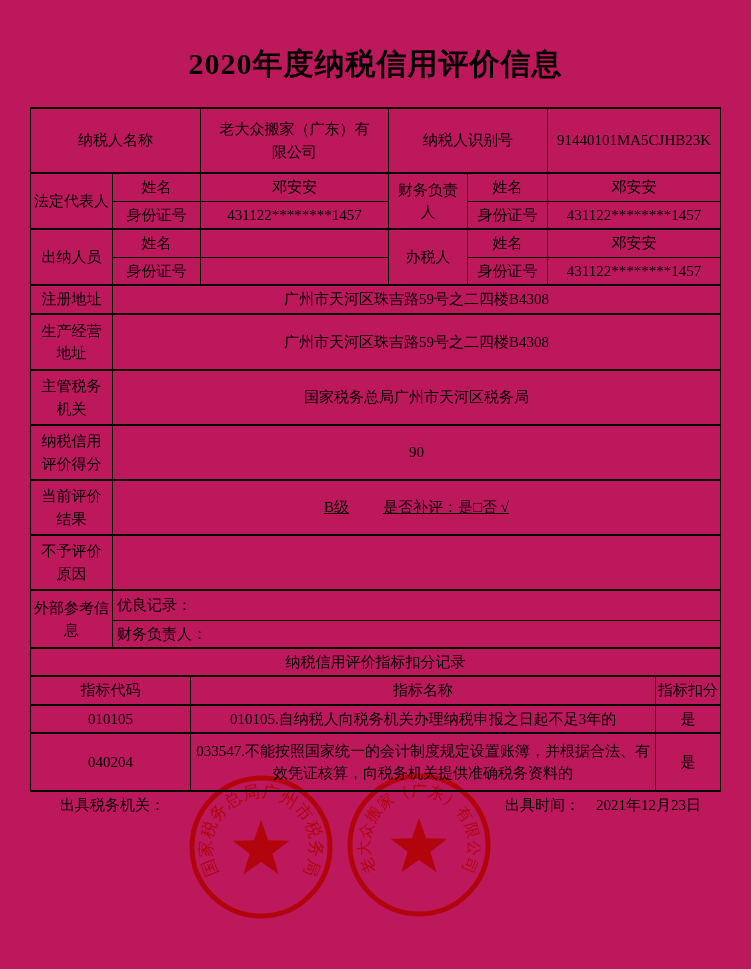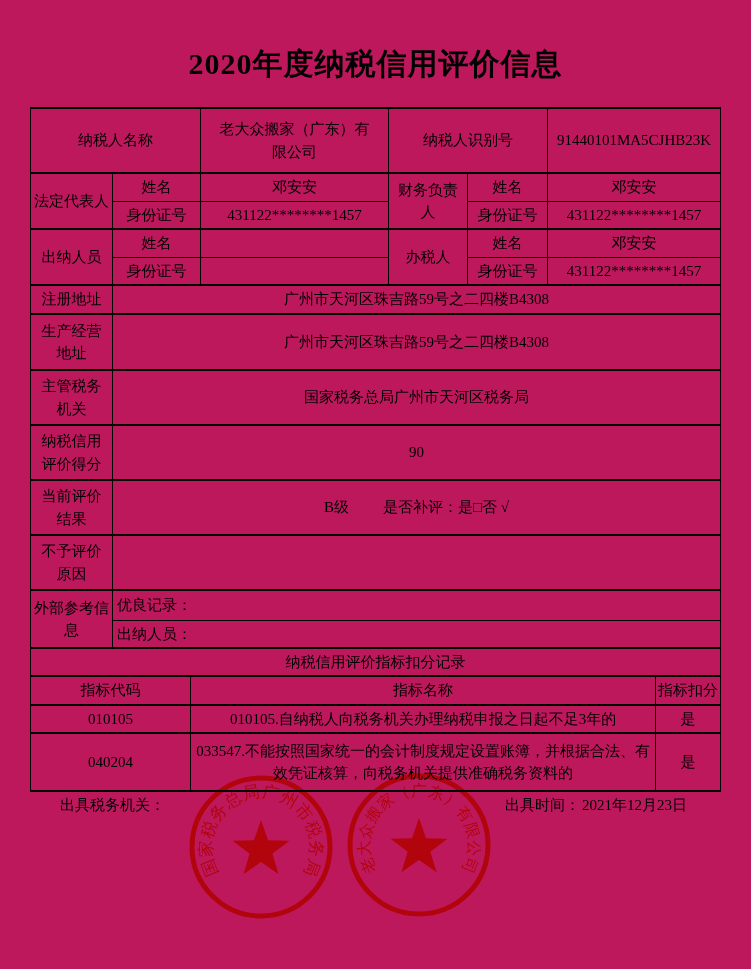--- a/index.html
+++ b/index.html
@@ -18,23 +18,23 @@
     padding:0 2px;line-height:1.5;overflow:hidden;
   }
   .doc-table{border-top:2px solid #000;padding-left:24px;}
   .bb2{border-bottom-width:2px;}
   .nt{border-top:0;margin-left:48px;}
   .left{text-align:left;padding-left:4px;}
   .pre{white-space:pre-line;}
   .tight{padding:0;}
   .h65{height:65px}.h56{height:56px}.h55{height:55px}.h58{height:58px}
   .h30{height:30px}.h29{height:29px}.h28{height:28px}
-  .result-line{display:flex;justify-content:center;align-items:center;gap:34px;}
+  .result-line{display:flex;justify-content:center;align-items:center;gap:34px;text-decoration:underline;}
   .footer-issuer{position:absolute;left:60px;top:796px;font-size:15px;}
-  .footer-time{position:absolute;left:505px;top:796px;font-size:15px;display:flex;gap:2px;}
+  .footer-time{position:absolute;left:505px;top:796px;font-size:15px;display:flex;gap:16px;}
   .stamp{position:absolute;mix-blend-mode:multiply;opacity:.93;}
   .stamp-ring{fill:none;stroke:var(--seal,#ed130e);stroke-width:5;}
   .stamp-star{fill:var(--seal,#ed130e);}
   .stamp-char{
     fill:var(--seal,#ed130e);text-anchor:middle;
     font-family:"Liberation Serif","DejaVu Serif",serif;
   }
 </style>
 </head>
 <body>
@@ -122,21 +122,21 @@
         <td class="bb2 pre tight">不予评价
 原因</td>
         <td colspan="5" class="bb2"></td>
       </tr>
       <tr class="h30">
         <td rowspan="2" class="bb2 pre tight">外部参考信
 息</td>
         <td colspan="5" class="left">优良记录：</td>
       </tr>
       <tr class="h28">
-        <td colspan="5" class="bb2 left">出纳人员：</td>
+        <td colspan="5" class="bb2 left">财务负责人：</td>
       </tr>
       <tr class="h28">
         <td colspan="6" class="bb2">纳税信用评价指标扣分记录</td>
       </tr>
       </tbody>
     </table>
 
     <table class="deduction-table">
       <colgroup>
         <col style="width:160px">

